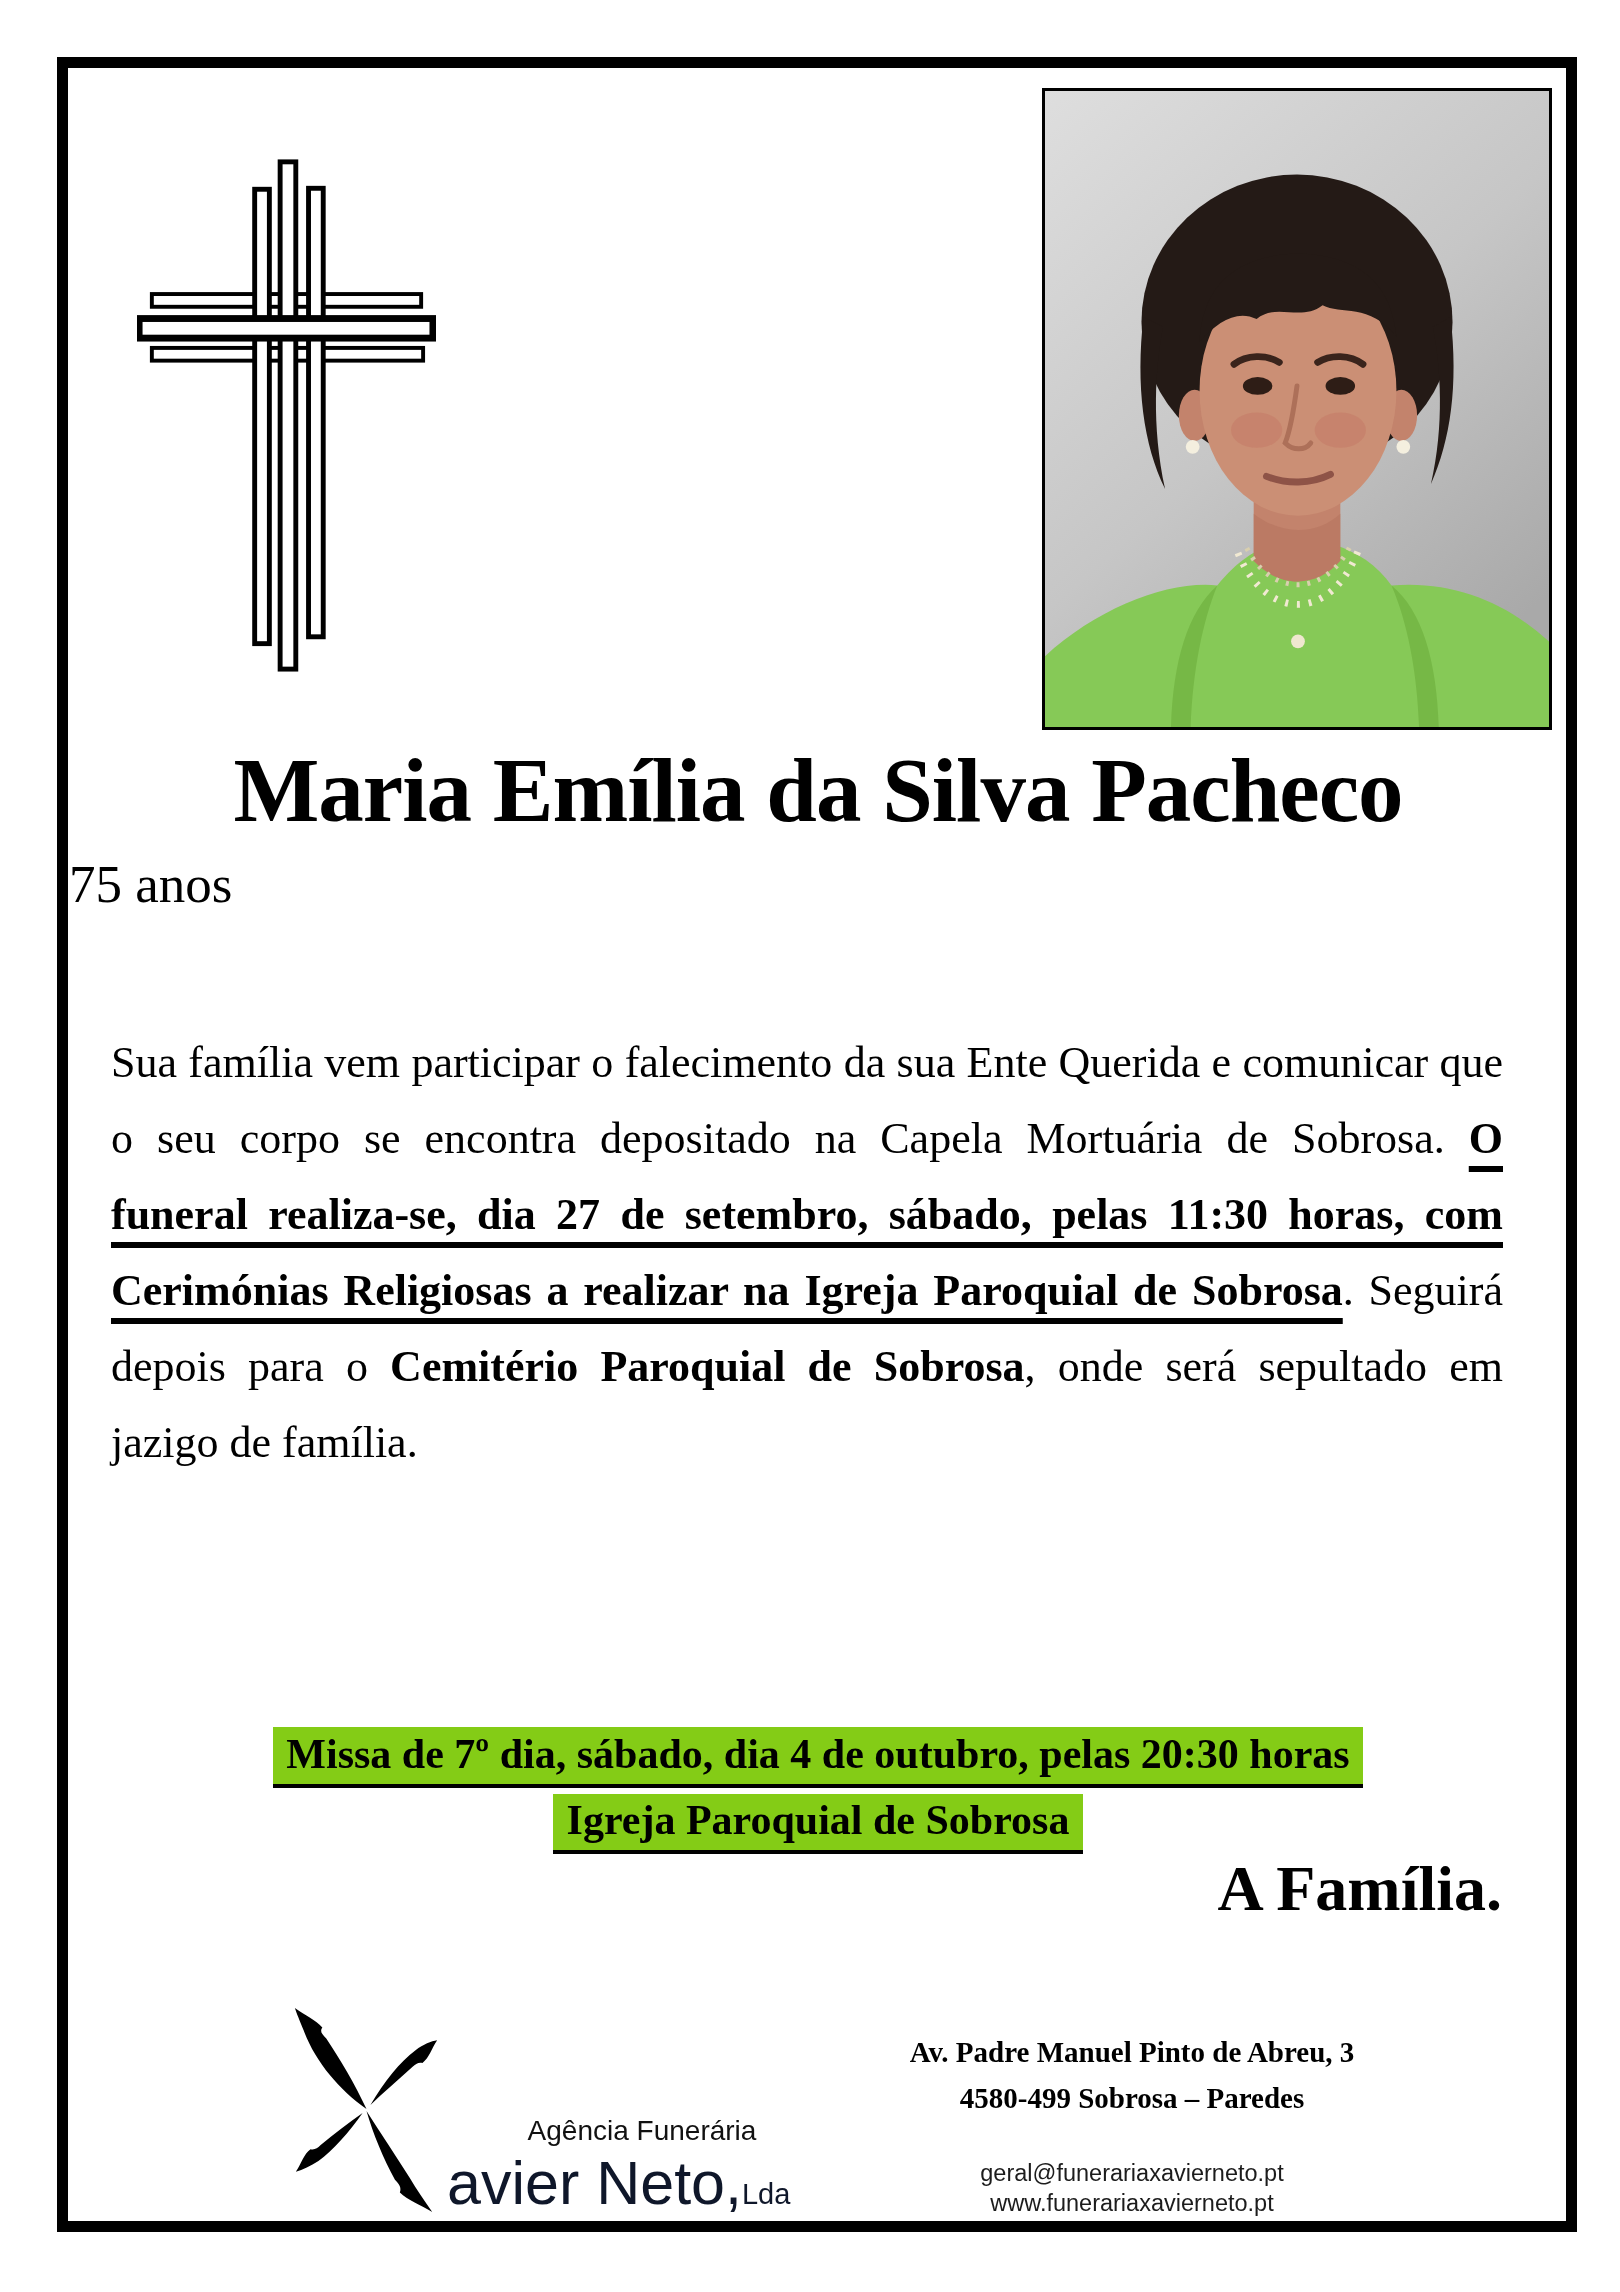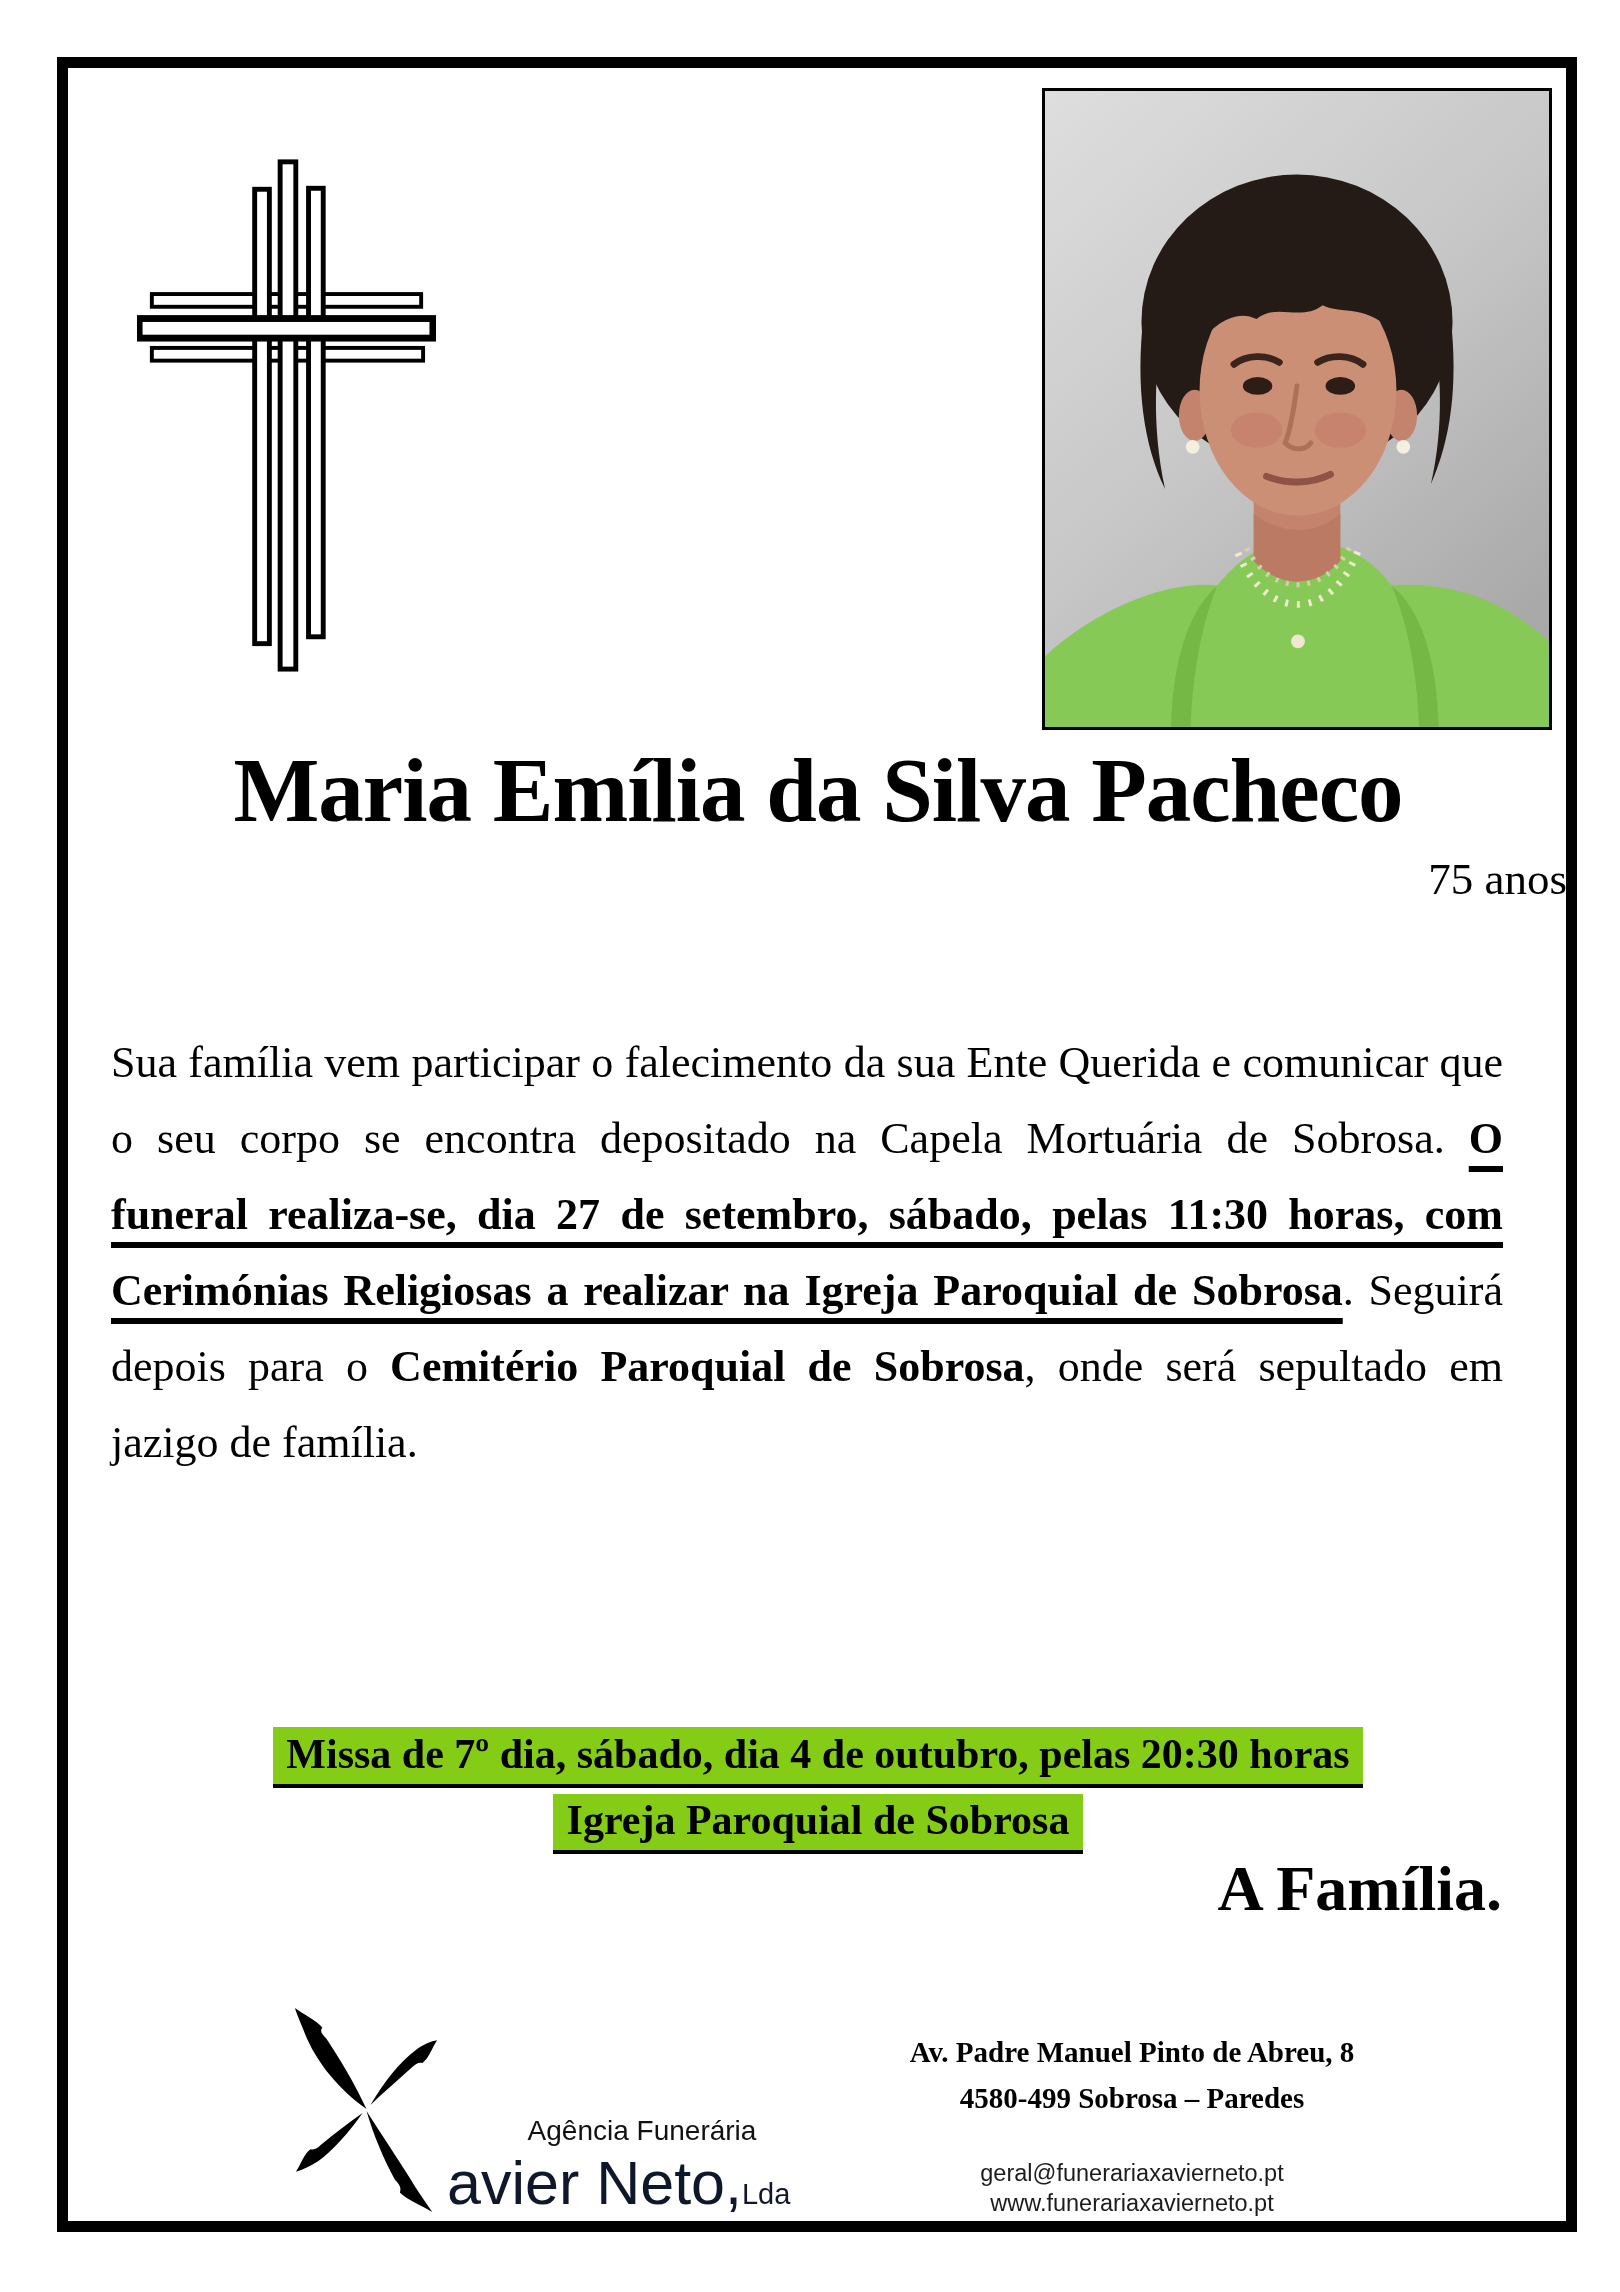--- a/index.html
+++ b/index.html
@@ -22,21 +22,21 @@
     border:3.9px solid #000;box-sizing:border-box;overflow:hidden;
   }
   .photo svg{display:block;width:100%;height:100%;}
   .title{
     position:absolute;left:69px;top:743px;width:1498px;
     text-align:center;font-size:91px;font-weight:bold;line-height:1.05;
     letter-spacing:-1px;white-space:nowrap;
   }
   .age{
     position:absolute;left:69px;top:855px;width:1498px;
-    text-align:right;font-size:45px;line-height:1.1;
+    text-align:left;font-size:53px;line-height:1.1;
   }
   .address{
     position:absolute;left:69px;top:921px;width:1498px;
     text-align:center;font-size:59px;line-height:1.1;
   }
   .announcement{
     position:absolute;left:111px;top:1025px;width:1392px;
     font-size:44px;line-height:76px;text-align:justify;
   }
   .announcement .b{font-weight:bold;}
@@ -170,21 +170,21 @@
     <path d="M90,100 C104,76 120,56 136,44 C144,38 152,35 158,34 C152,43 150,52 143,57 C139,56 136,58 133,61 C119,74 103,87 90,100 Z" fill="#000"></path>
     <path d="M82,108 C68,128 52,146 37,157 C29,162 21,166 14,168 C20,159 22,150 29,145 C33,146 36,144 39,141 C53,129 68,118 82,108 Z" fill="#000"></path>
     <path d="M86,106 C100,128 116,152 130,174 C137,186 145,197 153,209 C140,201 128,197 120,189 C122,184 119,180 115,176 C103,154 93,130 86,106 Z" fill="#000"></path>
   </svg>
 
   <div class="agency-label">Agência Funerária</div>
 
   <div class="agency-name"><span>avier Neto,</span><span class="suffix">Lda</span></div>
 
   <div class="contact">
-    <div>Av. Padre Manuel Pinto de Abreu, 8</div>
+    <div>Av. Padre Manuel Pinto de Abreu, 3</div>
     <div>4580-499 Sobrosa – Paredes</div>
   </div>
 
   <div class="weblinks">
     <div>geral@funerariaxavierneto.pt</div>
     <div>www.funerariaxavierneto.pt</div>
   </div>
 
 </div>
 

